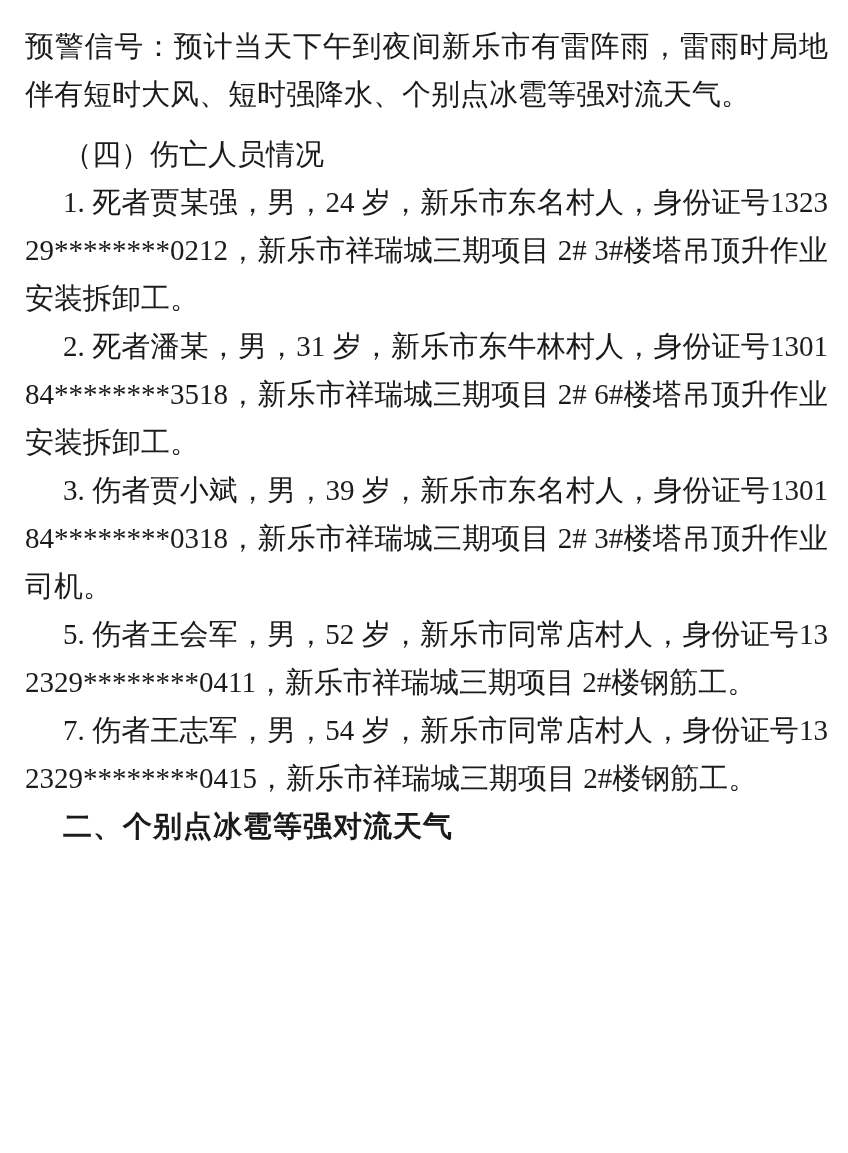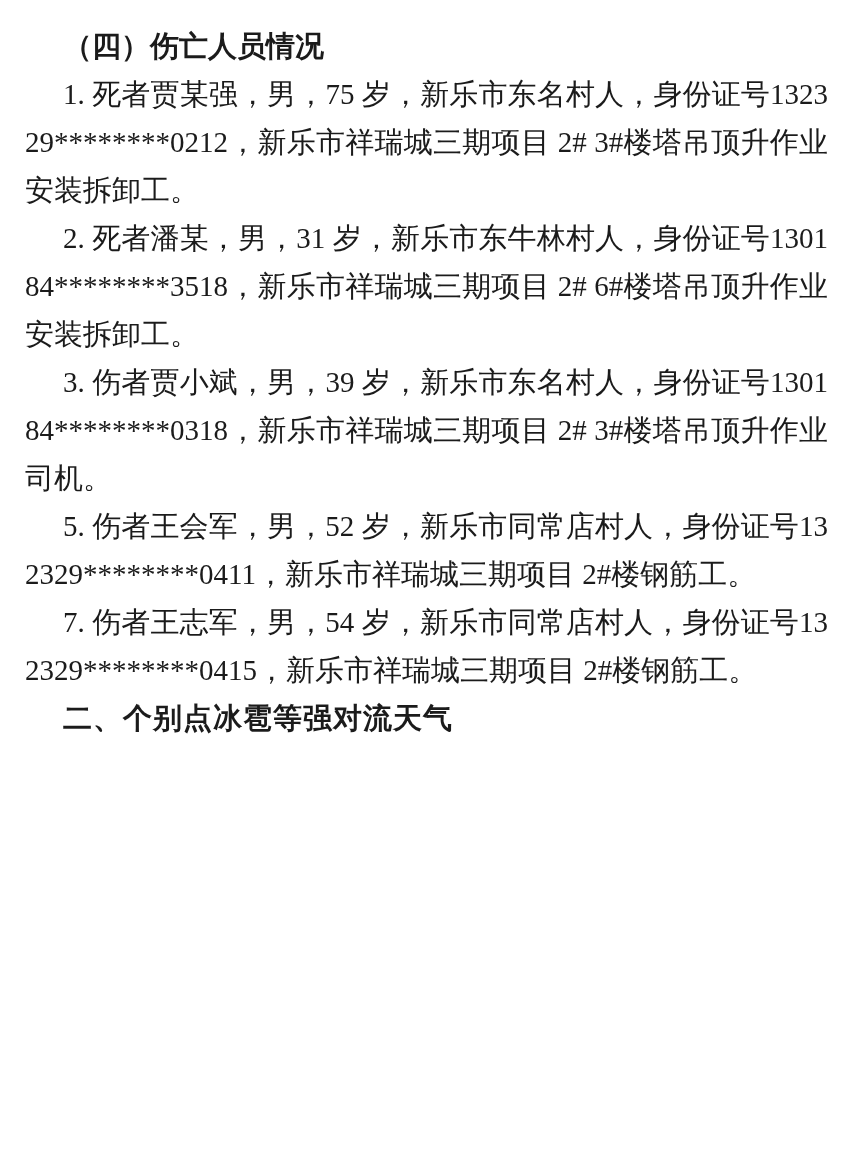--- a/index.html
+++ b/index.html
@@ -24,37 +24,39 @@
   .para {
     margin: 0;
     text-align: justify;
     text-justify: inter-character;
     word-break: break-all;
   }
   .indent {
     text-indent: 38px;
   }
   .bold-serif {
-    font-weight: 700;
+    font-weight: 400;
+    margin-top: 12px;
   }
   .bold-sans {
     font-weight: 700;
     font-family: "Liberation Sans", "DejaVu Sans", sans-serif;
     letter-spacing: 1px;
   }
 </style>
 </head>
 <body>
 
 <div class="page">
+  <p class="para">预警信号：预计当天下午到夜间新乐市有雷阵雨，雷雨时局地伴有短时大风、短时强降水、个别点冰雹等强对流天气。</p>
 
 
   <p class="para indent bold-serif">（四）伤亡人员情况</p>
 
-  <p class="para indent">1. 死者贾某强，男，75 岁，新乐市东名村人，身份证号132329********0212，新乐市祥瑞城三期项目 2# 3#楼塔吊顶升作业安装拆卸工。</p>
+  <p class="para indent">1. 死者贾某强，男，24 岁，新乐市东名村人，身份证号132329********0212，新乐市祥瑞城三期项目 2# 3#楼塔吊顶升作业安装拆卸工。</p>
 
   <p class="para indent">2. 死者潘某，男，31 岁，新乐市东牛林村人，身份证号130184********3518，新乐市祥瑞城三期项目 2# 6#楼塔吊顶升作业安装拆卸工。</p>
 
   <p class="para indent">3. 伤者贾小斌，男，39 岁，新乐市东名村人，身份证号130184********0318，新乐市祥瑞城三期项目 2# 3#楼塔吊顶升作业司机。</p>
 
 
   <p class="para indent">5. 伤者王会军，男，52 岁，新乐市同常店村人，身份证号132329********0411，新乐市祥瑞城三期项目 2#楼钢筋工。</p>
 
   <p class="para indent">7. 伤者王志军，男，54 岁，新乐市同常店村人，身份证号132329********0415，新乐市祥瑞城三期项目 2#楼钢筋工。</p>
 

